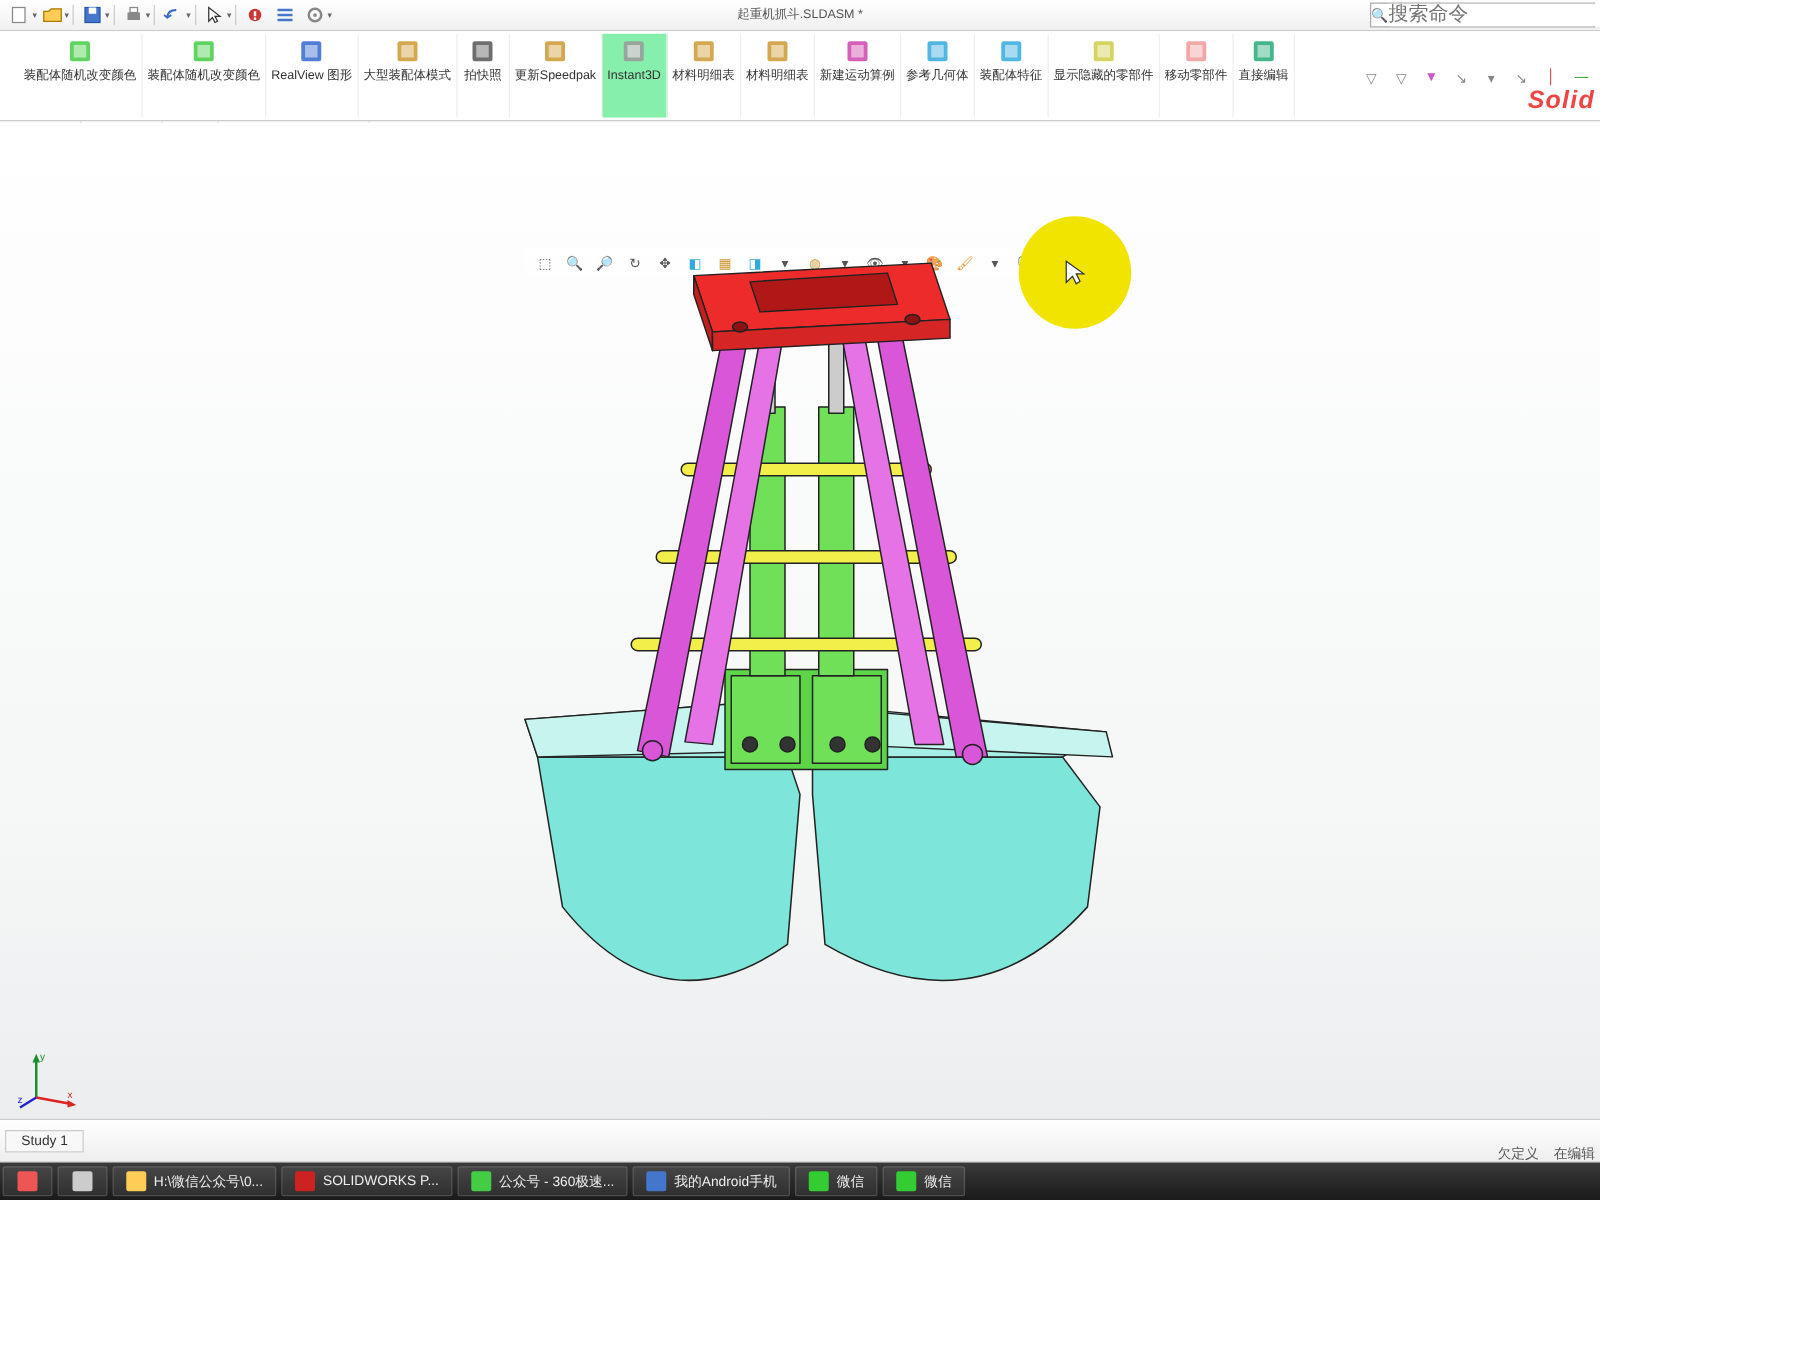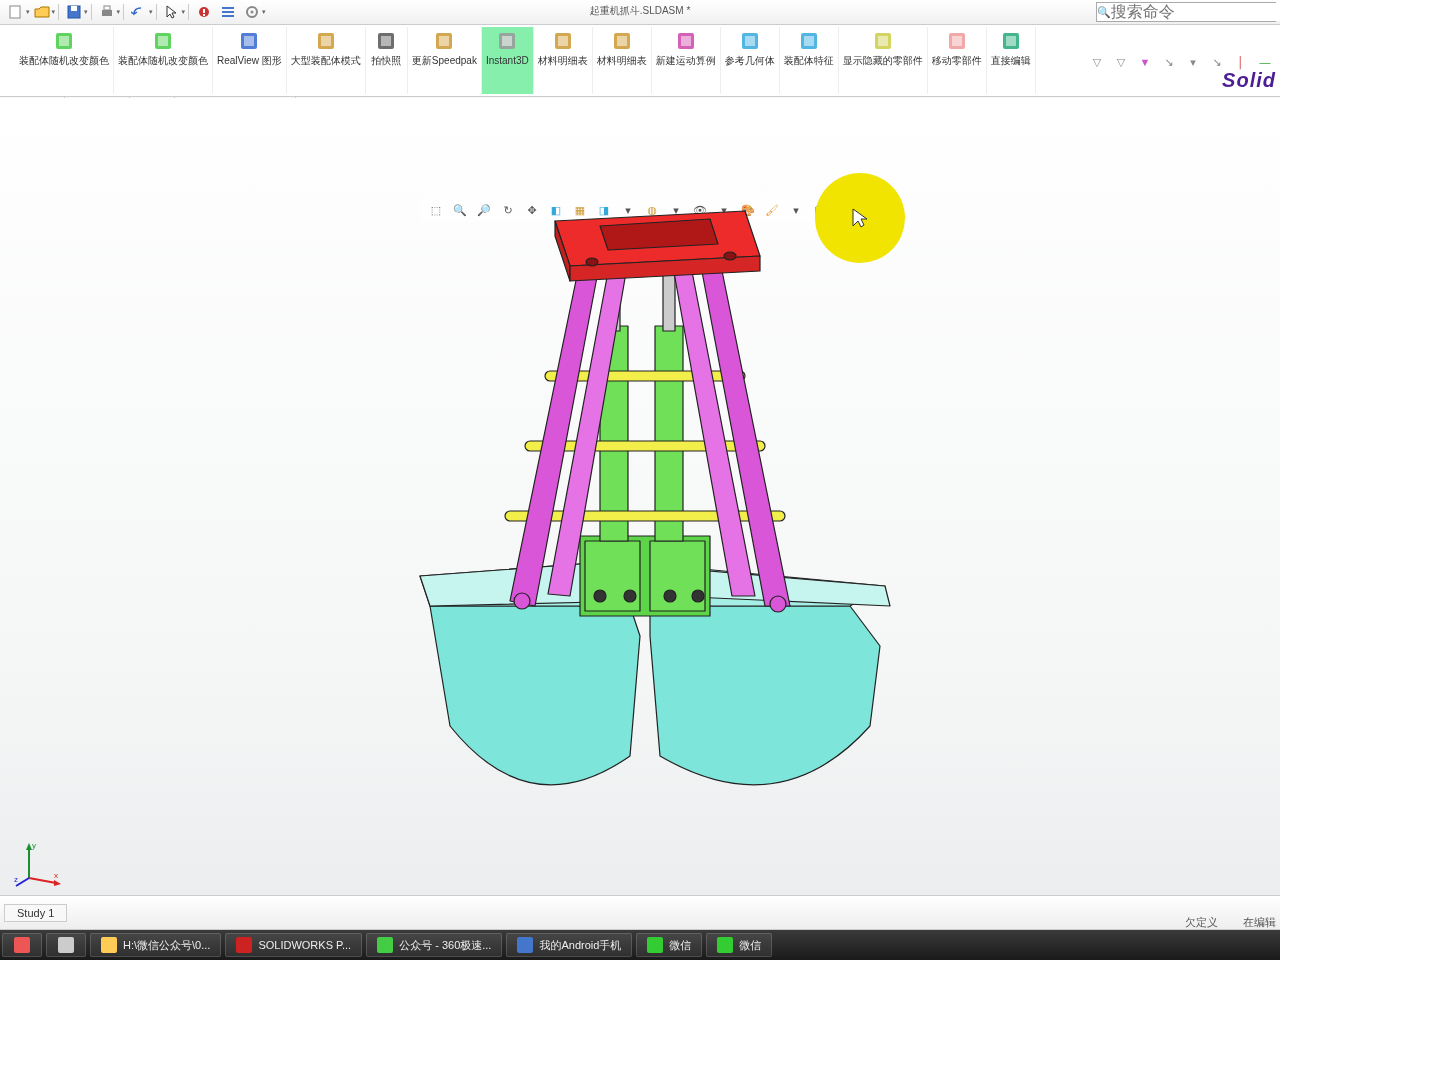--- a/index.html
+++ b/index.html
@@ -10,34 +10,34 @@
 .menubar .drop { font-size: 7px; color: #666; margin-left: -2px; }
 .title { position: absolute; left: 50%; top: 4px; transform: translateX(-50%); color: #555; font-size: 10px; }
 .search-box { position: absolute; right: 4px; top: 2px; width: 180px; height: 20px; border: 1px solid #aaa; background: #fff; display: flex; align-items: center; }
 .search-box .mag { width: 20px; text-align: center; color: #666; }
 .search-box input { border: none; outline: none; flex: 1; font-size: 16px; }
 .ribbon { height: 72px; background: #fff; border-bottom: 1px solid #ccc; display: flex; align-items: stretch; padding: 2px 15px; position: relative; }
 .ribbon .grp { display: flex; flex-direction: column; align-items: center; justify-content: flex-start; padding: 2px 4px; border-right: 1px solid #eee; min-width: 42px; cursor: pointer; }
 .ribbon .grp.active { background: #86efac; }
 .ribbon .grp .ico { width: 24px; height: 24px; margin-bottom: 2px; display: flex; align-items: center; justify-content: center; }
 .ribbon .grp .lbl { font-size: 10px; text-align: center; line-height: 12px; color: #333; }
-.ribbon .right-logo { position: absolute; right: 4px; bottom: 4px; color: #4c1d95; font-weight: bold; font-style: italic; font-size: 20px; letter-spacing: 1px; font-family: Arial; }
+.ribbon .right-logo { position: absolute; right: 4px; bottom: 4px; color: #ef4444; font-weight: bold; font-style: italic; font-size: 20px; letter-spacing: 1px; font-family: Arial; }
 .right-filters { position: absolute; right: 6px; top: 28px; display: flex; gap: 6px; align-items: center; }
 .right-filters .fi { width: 18px; height: 18px; display: flex; align-items: center; justify-content: center; color: #888; }
 .tabs { height: 22px; background: linear-gradient(#f8f8f8,#ececec); border-bottom: 1px solid #bbb; display: flex; }
 .tabs .tab { padding: 3px 10px; border-right: 1px solid #ccc; font-size: 11px; color: #444; cursor: pointer; }
 .view-toolbar { position: absolute; top: 100px; left: 50%; transform: translateX(-50%); display: flex; gap: 4px; background: rgba(255,255,255,0.6); padding: 2px 6px; border-radius: 3px; }
 .view-toolbar .vt { width: 20px; height: 20px; display: flex; align-items: center; justify-content: center; cursor: pointer; color: #555; }
 .viewport { position: absolute; top: 98px; left: 0; right: 0; bottom: 52px; background: linear-gradient(#fff,#f5f6f6 70%,#ecedee); }
 .cursor-highlight { position: absolute; width: 90px; height: 90px; background: #f0e400; border-radius: 50%; left: 815px; top: 75px; display: flex; align-items: center; justify-content: center; }
 .cursor-highlight svg { width: 24px; height: 24px; }
 .triad { position: absolute; left: 14px; bottom: 20px; width: 50px; height: 50px; }
 .study-tab { position: absolute; left: 0; bottom: 30px; height: 35px; background: linear-gradient(#fff,#eee); border-top: 1px solid #ccc; border-bottom: 1px solid #ccc; width: 100%; display: flex; align-items: center; padding-left: 4px; font-size: 11px; }
 .study-tab .st { padding: 2px 12px; border: 1px solid #ccc; background: #f8f8f8; }
-.status-right { position: absolute; right: 4px; bottom: 30px; display: flex; gap: 25px; font-size: 11px; color: #555; }
+.status-right { position: absolute; right: 4px; bottom: 30px; display: flex; gap: 12px; font-size: 11px; color: #555; }
 .taskbar { position: absolute; left: 0; right: 0; bottom: 0; height: 30px; background: linear-gradient(#3a3a3a,#1a1a1a); display: flex; align-items: center; }
 .taskbar .tb-item { height: 24px; margin: 0 2px; padding: 0 10px; background: rgba(255,255,255,0.08); border: 1px solid rgba(255,255,255,0.15); color: #eee; font-size: 11px; display: flex; align-items: center; gap: 6px; cursor: pointer; border-radius: 2px; max-width: 150px; overflow: hidden; white-space: nowrap; }
 .taskbar .tb-item.icon-only { width: 40px; padding: 0; justify-content: center; }
 .taskbar .tb-item .ti-ico { width: 16px; height: 16px; display: inline-block; }
 .model { position: absolute; left: 50%; top: 48%; transform: translate(-50%,-50%); }
 svg .stroke { stroke: #222; stroke-width: 1.2; stroke-linejoin: round; }
 </style>
 </head>
 <body>
 

